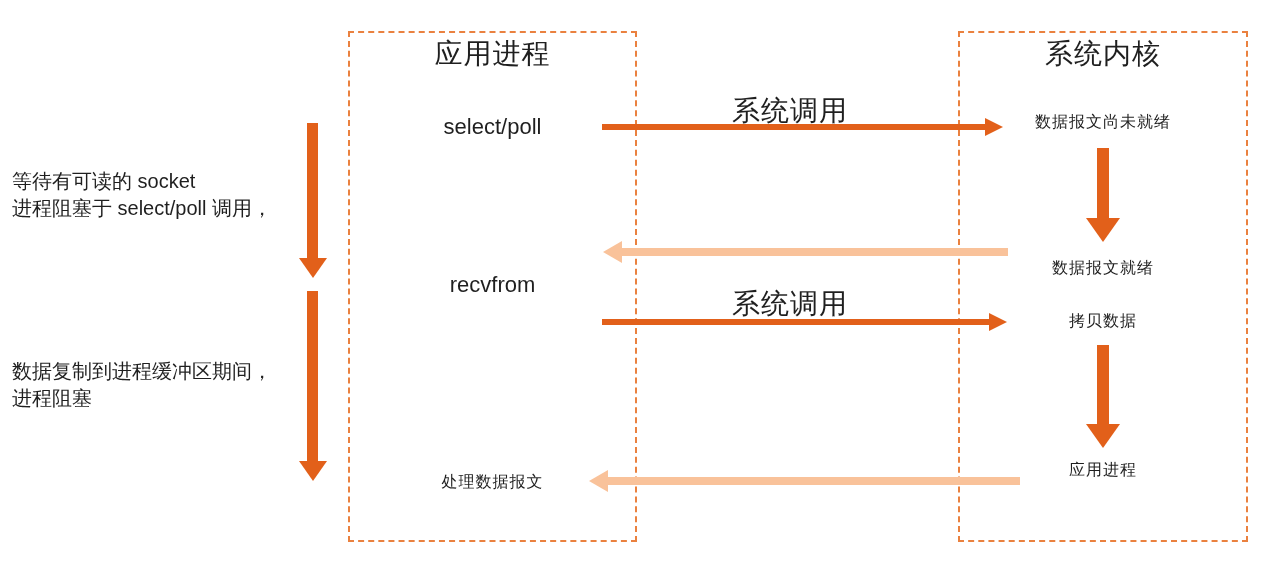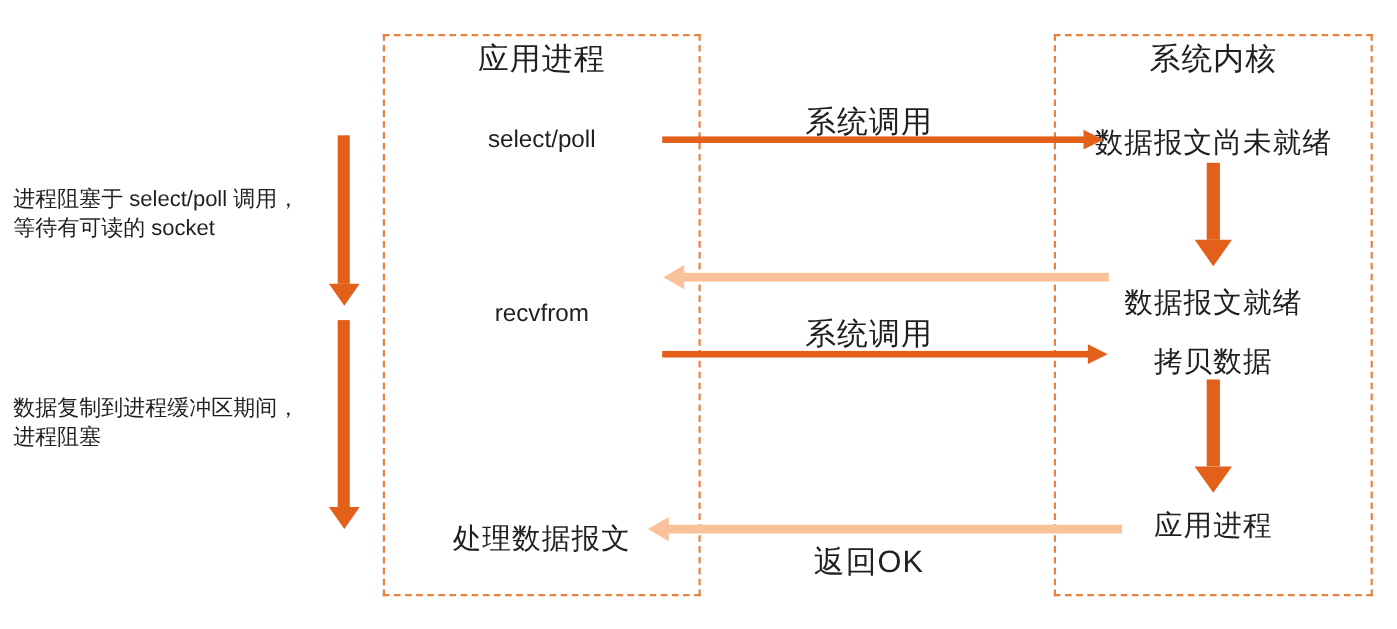--- a/index.html
+++ b/index.html
@@ -36,21 +36,21 @@
     font-size:28px;
     letter-spacing:1px;
     text-align:center;
     color:var(--text);
   }
 
   
   .col-app    { left:348px; width:289px; text-align:center; }
   .col-kernel { left:958px; width:290px; text-align:center; }
   .step-label   { position:absolute; font-size:22px; }
-  .kernel-label { position:absolute; font-size:26px; letter-spacing:1px;text-align:center; }
+  .kernel-label { position:absolute; font-size:16px; letter-spacing:1px;text-align:center; }
 
   
   .annotation {
     position:absolute;
     left:12px;
     font-size:20px;
     line-height:27px;
     color:var(--text);
   }
 
@@ -125,22 +125,22 @@
     letter-spacing:1px;
     color:var(--text);
   }
 </style>
 </head>
 <body>
 
 <div class="canvas">
 
   <div class="annotation" style="top:168px;">
+    <div>等待有可读的 socket</div>
     <div>进程阻塞于 select/poll 调用，</div>
-    <div>等待有可读的 socket</div>
   </div>
 
   <div class="annotation" style="top:358px;">
     <div>数据复制到进程缓冲区期间，</div>
     <div>进程阻塞</div>
   </div>
 
   <div class="big-arrow" style="top:123px; height:135px;"></div>
   <div class="big-arrow" style="top:291px; height:170px;"></div>
 
@@ -160,15 +160,14 @@
   <div class="v-arrow" style="top:148px; height:70px;"></div>
   <div class="v-arrow" style="top:345px; height:79px;"></div>
 
   <div class="h-arrow h-dark" style="left:602px; top:124px; width:384px;"></div>
   <div class="h-arrow h-light" style="left:621px; top:248px; width:387px;"></div>
   <div class="h-arrow h-dark" style="left:602px; top:319px; width:388px;"></div>
   <div class="h-arrow h-light" style="left:607px; top:477px; width:413px;"></div>
 
   <div class="flow-label" style="top:92px;">系统调用</div>
   <div class="flow-label" style="top:285px;">系统调用</div>
-  <div class="flow-label" style="top:492px;">返回OK</div>
 
 </div>
 
 </body></html>

